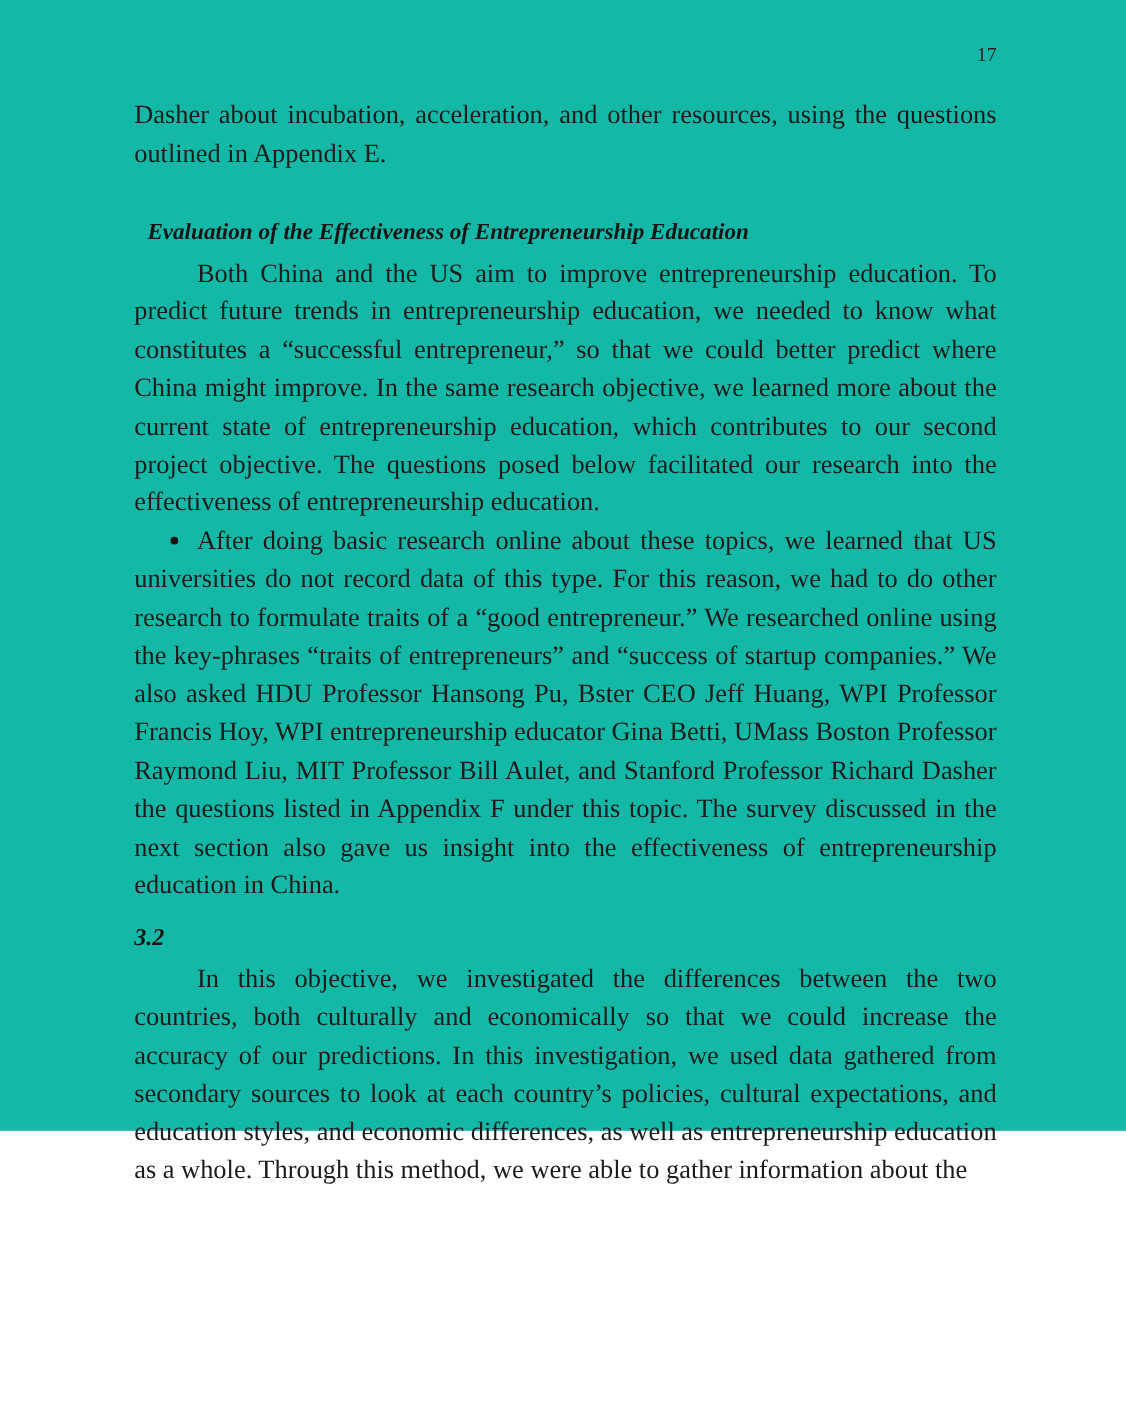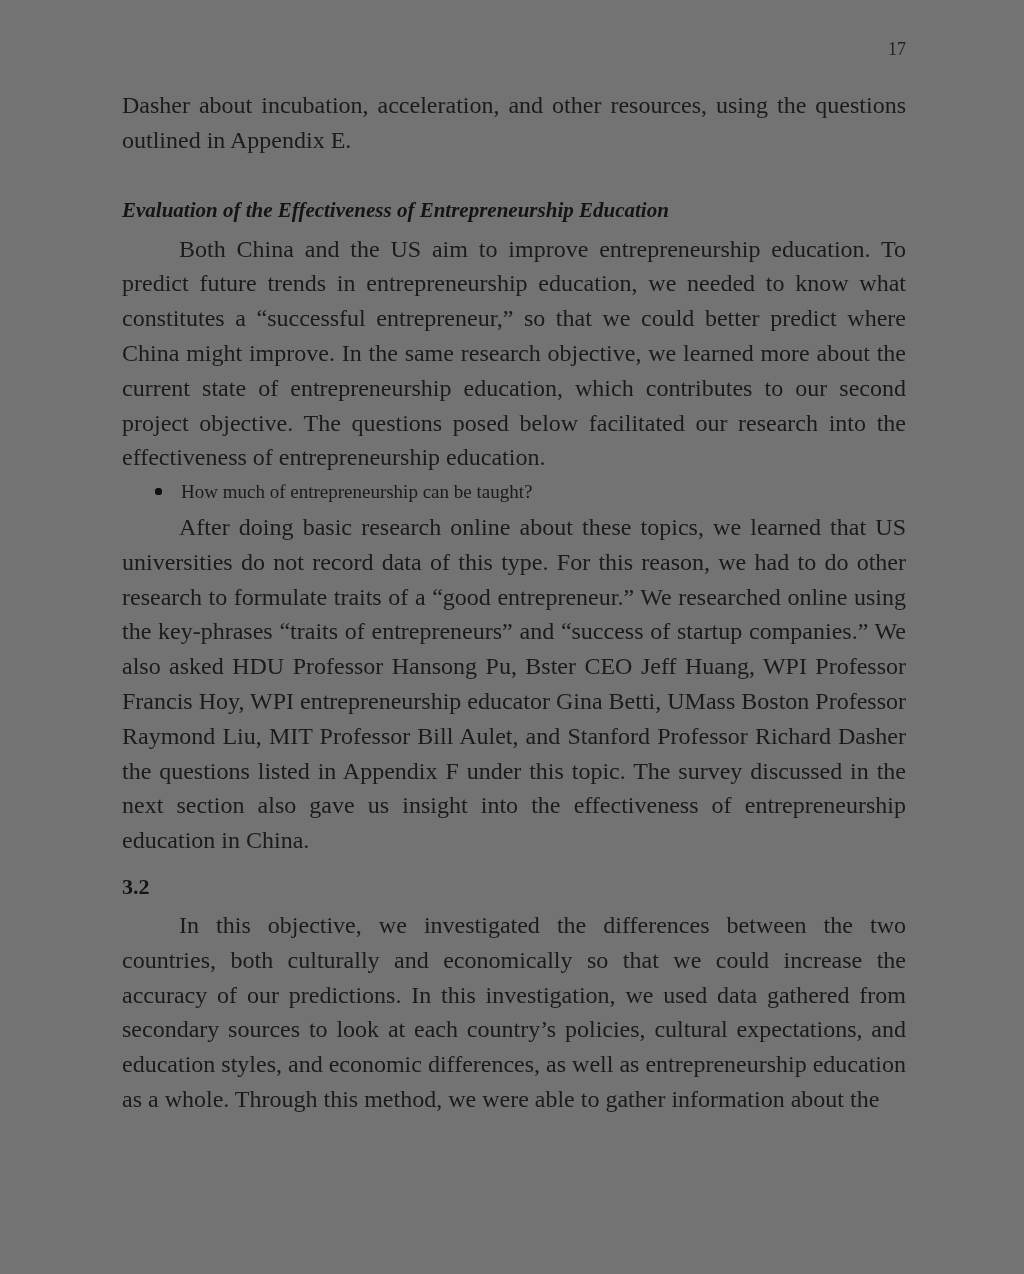--- a/index.html
+++ b/index.html
@@ -10,22 +10,22 @@
   body {
     width: 1024px;
     height: 1274px;
     overflow: hidden;
     font-family: "Liberation Serif", "DejaVu Serif", serif;
     color: #1b1b1b;
   }
   .page {
     position: relative;
     width: 1024px;
-    height: 1274px;
-    background: #737373;
+    height: 1028px;
+    background: #14b8a6;
   }
   .page-number {
     position: absolute;
     top: 38px;
     right: 118px;
     font-size: 18px;
     line-height: 22px;
     color: #222222;
   }
   .content {
@@ -37,32 +37,33 @@
   p.body-text {
     margin: 0;
     font-size: 24px;
     line-height: 34.8px;
     text-align: justify;
   }
   p.indent {
     text-indent: 57px;
   }
   h2.subheading {
-    margin: 38px 0 8px 0;
+    margin: 38px 0 8px 12px;
     font-size: 21px;
     line-height: 28px;
     font-weight: bold;
     font-style: italic;
     color: #141414;
   }
   h1.section-heading {
     margin: 14px 0 6px 0;
     font-size: 22px;
     line-height: 30px;
     font-weight: bold;
+    font-style: italic;
     color: #141414;
     display: flex;
   }
   .section-number {
     display: inline-block;
     width: 58px;
     flex: 0 0 58px;
   }
   .bullet-list {
     margin: 0;
@@ -98,24 +99,20 @@
     <p class="body-text">Dasher about incubation, acceleration, and other resources, using the questions outlined in Appendix E.</p>
 
     <h2 class="subheading">Evaluation of the Effectiveness of Entrepreneurship Education</h2>
 
     <p class="body-text indent">Both China and the US aim to improve entrepreneurship education. To predict future trends in entrepreneurship education, we needed to know what constitutes a “successful entrepreneur,” so that we could better predict where China might improve. In the same research objective, we learned more about the current state of entrepreneurship education, which contributes to our second project objective. The questions posed below facilitated our research into the effectiveness of entrepreneurship education.</p>
 
     <div class="bullet-list">
       <div class="bullet-item">
         <span class="bullet-dot"></span>
       </div>
-      <div class="bullet-item">
-        <span class="bullet-dot"></span>
-        <span>How much of entrepreneurship can be taught?</span>
-      </div>
     </div>
 
     <p class="body-text indent">After doing basic research online about these topics, we learned that US universities do not record data of this type. For this reason, we had to do other research to formulate traits of a “good entrepreneur.” We researched online using the key-phrases “traits of entrepreneurs” and “success of startup companies.” We also asked HDU Professor Hansong Pu, Bster CEO Jeff Huang, WPI Professor Francis Hoy, WPI entrepreneurship educator Gina Betti, UMass Boston Professor Raymond Liu, MIT Professor Bill Aulet, and Stanford Professor Richard Dasher the questions listed in Appendix F under this topic. The survey discussed in the next section also gave us insight into the effectiveness of entrepreneurship education in China.</p>
 
 
     <h1 class="section-heading">
       <span class="section-number">3.2</span>
     </h1>
 
     <p class="body-text indent">In this objective, we investigated the differences between the two countries, both culturally and economically so that we could increase the accuracy of our predictions. In this investigation, we used data gathered from secondary sources to look at each country’s policies, cultural expectations, and education styles, and economic differences, as well as entrepreneurship education as a whole. Through this method, we were able to gather information about the</p>

